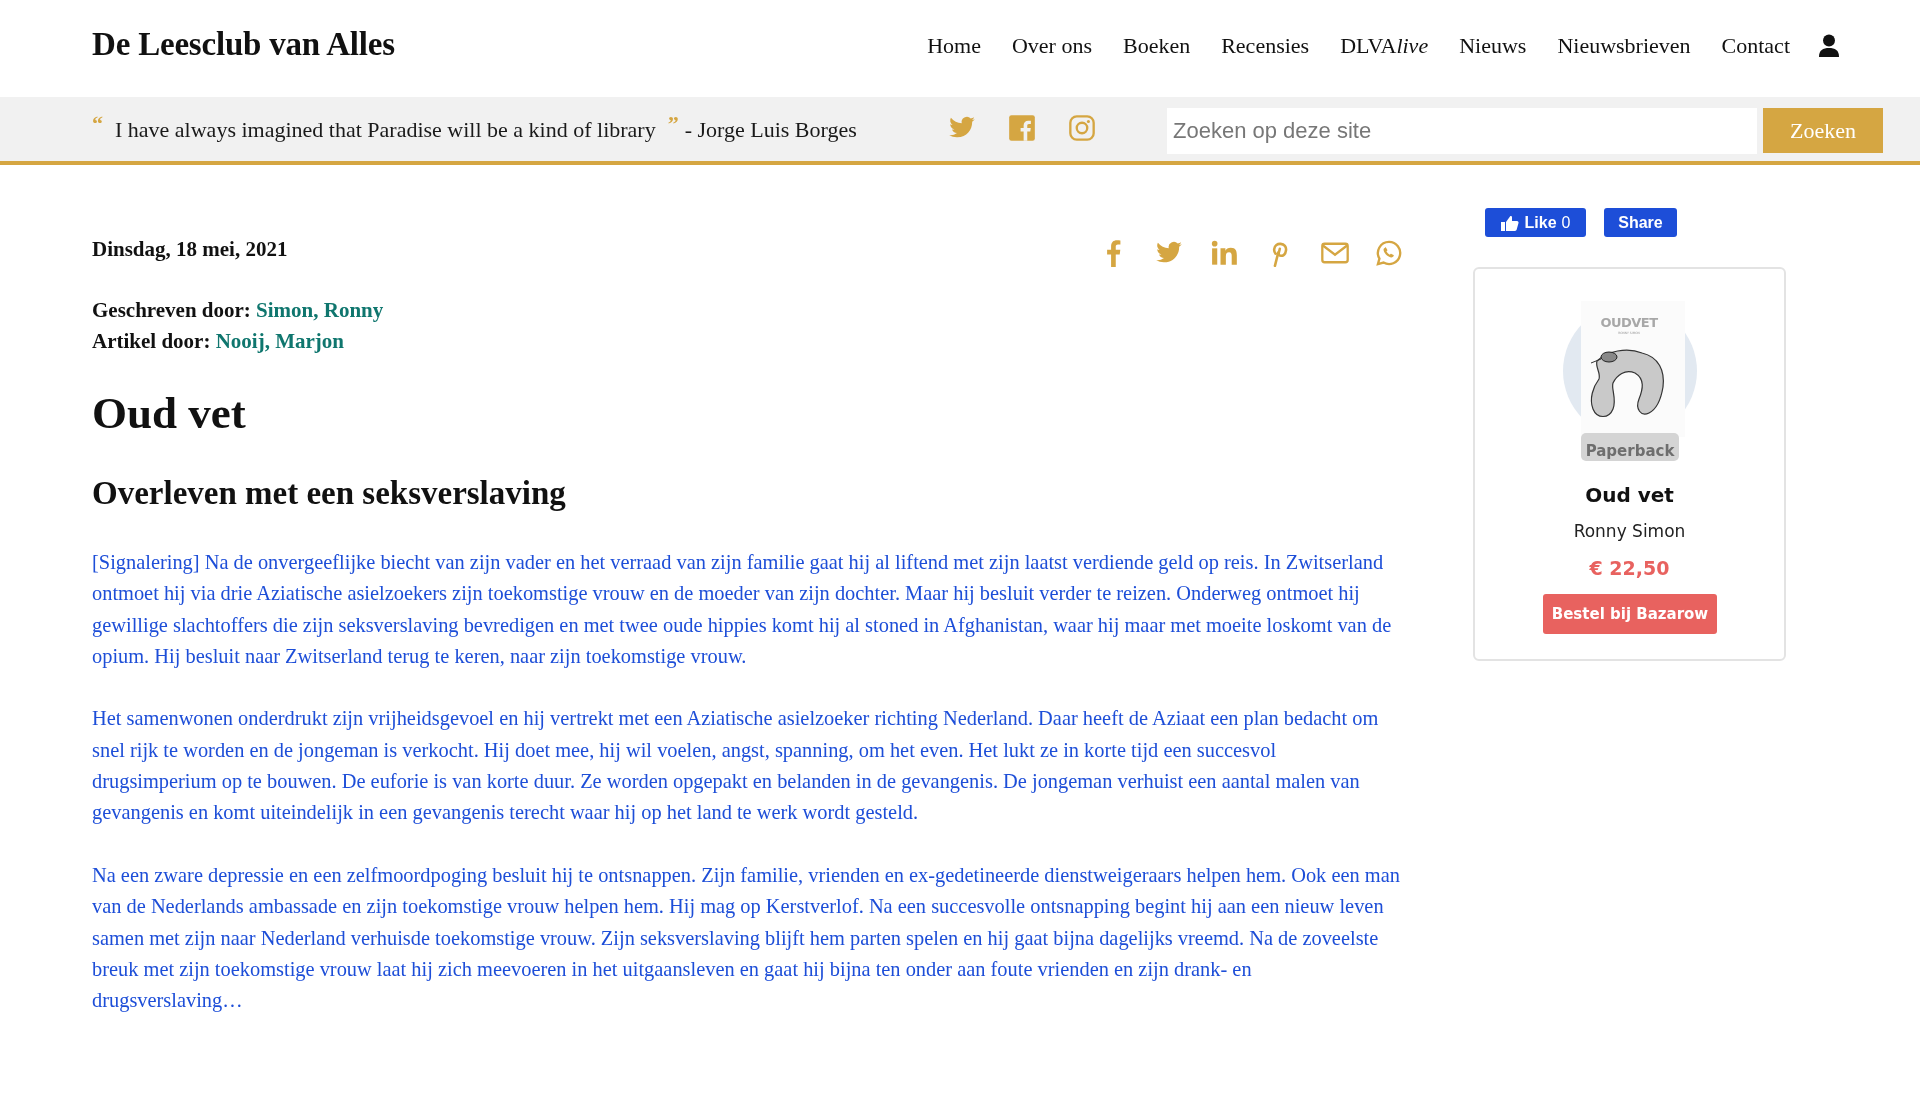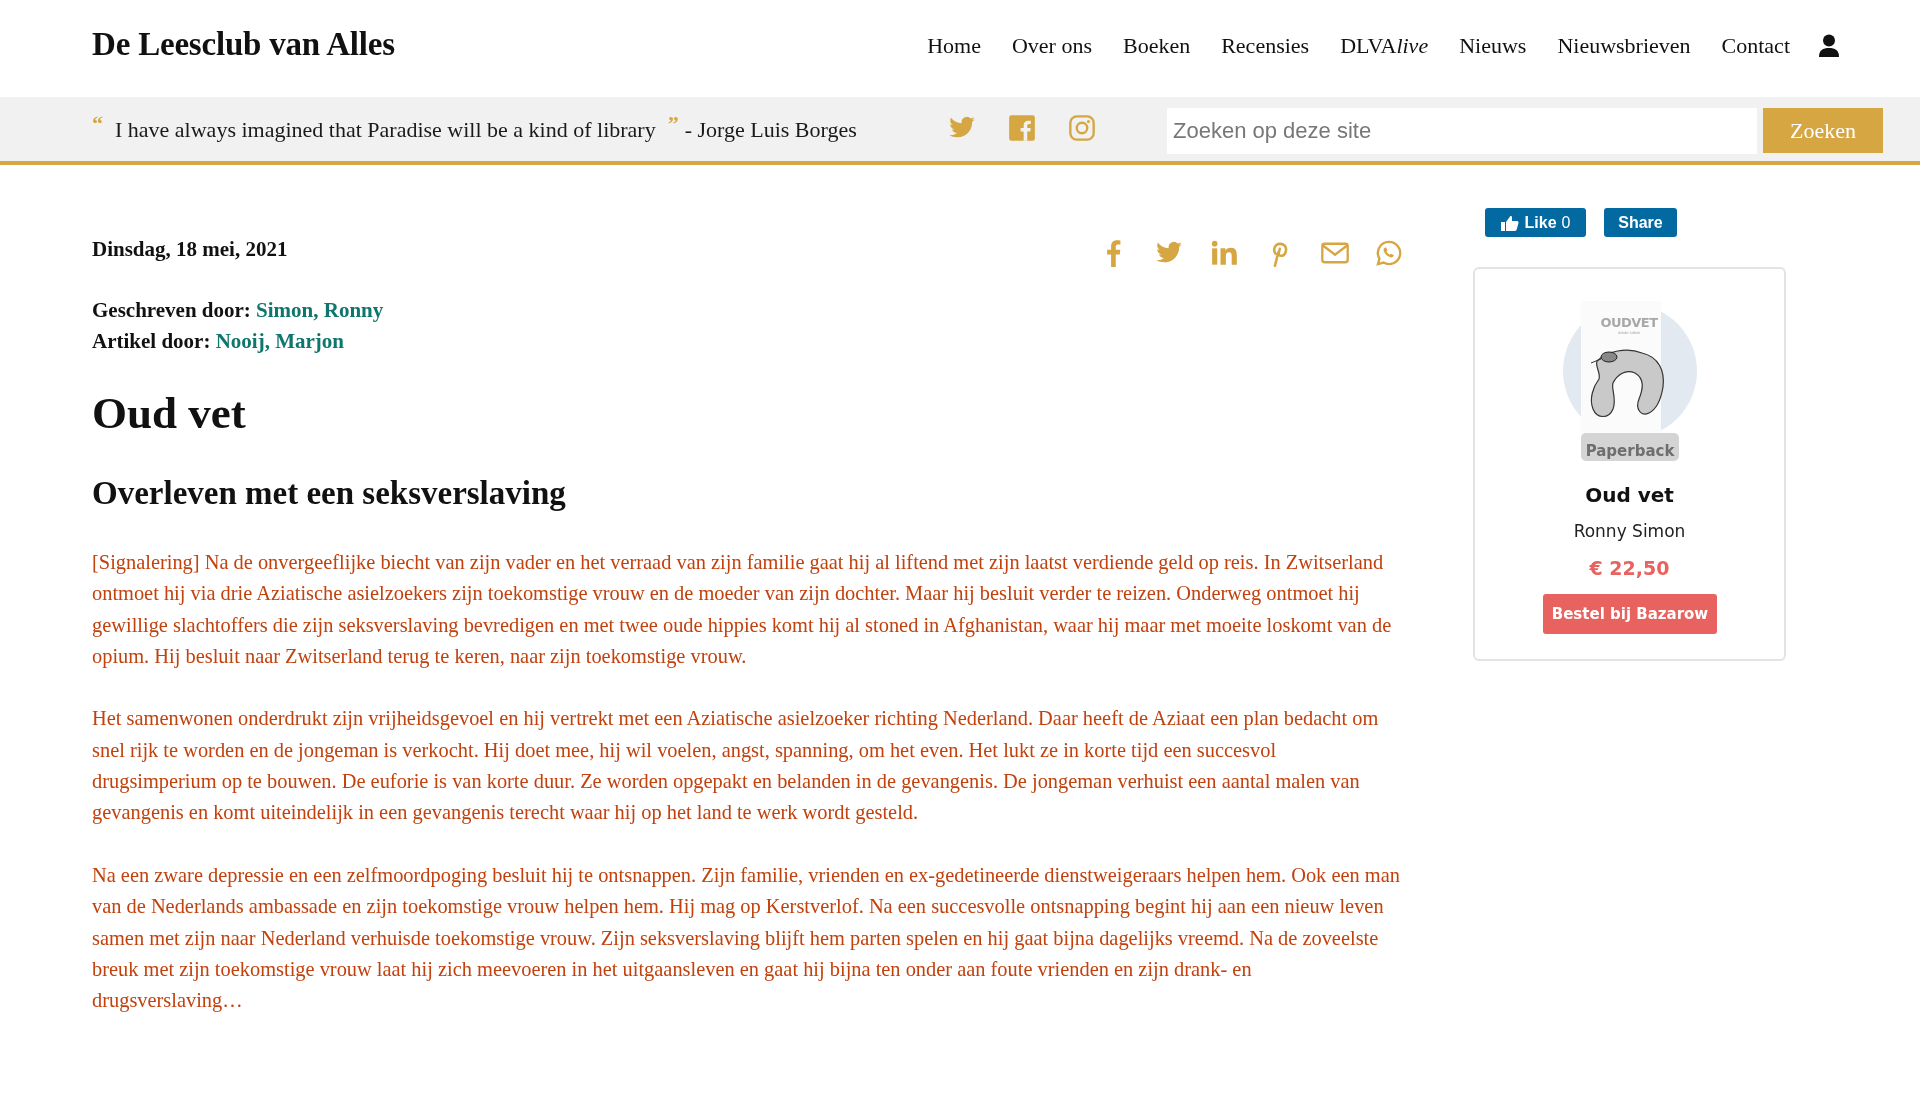--- a/index.html
+++ b/index.html
@@ -29,32 +29,32 @@
   
   .article { position: absolute; left: 92px; top: 169px; width: 1310px; }
   .date { position: absolute; left: 0; top: 68px; font-size: 21px; font-weight: bold; white-space: nowrap; }
   .share-icons { position: absolute; left: 1008px; top: 70px; display: flex; align-items: center; }
   .share-icons span { display: inline-block; width: 28px; height: 28px; margin-right: 27px; }
   .byline { position: absolute; left: 0; top: 126px; font-size: 21px; line-height: 31px; }
   .byline b { font-weight: bold; }
   .byline a { color: #0f766e; font-weight: bold; text-decoration: none; text-align: right; }
   .title { position: absolute; left: 0; top: 218px; font-size: 45px; font-weight: bold; white-space: nowrap; }
   .subtitle { position: absolute; left: 0; top: 306px; font-size: 33px; font-weight: bold; white-space: nowrap; }
-  .body { position: absolute; left: 0; top: 378px; width: 1310px; font-size: 20.4px; line-height: 31.3px; color: #c2410c; }
+  .body { position: absolute; left: 0; top: 378px; width: 1310px; font-size: 20.4px; line-height: 31.3px; color: #1d4ed8; }
   .body p { margin-bottom: 31.3px; }
 
   
-  .fb { position: absolute; top: 208px; display: flex; align-items: center; justify-content: center; height: 29px; border-radius: 3px; background: #0369a1; color: #fff; font-family: "Liberation Sans", sans-serif; font-size: 16px; font-weight: bold; }
+  .fb { position: absolute; top: 208px; display: flex; align-items: center; justify-content: center; height: 29px; border-radius: 3px; background: #1d4ed8; color: #fff; font-family: "Liberation Sans", sans-serif; font-size: 16px; font-weight: bold; }
   .fb-like { left: 1485px; width: 101px; }
   .fb-like .cnt { font-weight: normal; margin-left: 5px; }
   .fb-like svg { margin-right: 6px; }
   .fb-share { left: 1604px; width: 73px; }
   .card { position: absolute; left: 1473px; top: 267px; width: 313px; height: 394px; border: 2px solid #e3e3e3; border-radius: 6px; background: #fff; font-family: "DejaVu Sans", sans-serif; text-align: center; }
   .cover-wrap { position: absolute; left: 88px; top: 35px; width: 134px; height: 134px; border-radius: 50%; background: #e2e9f1; }
-  .cover { position: absolute; left: 106px; top: 32px; width: 80px; height: 136px; background: #fbfbfb; }
+  .cover { position: absolute; left: 106px; top: 32px; width: 104px; height: 136px; background: #fbfbfb; }
   .cover .ct { position: absolute; left: 0; top: 14px; width: 96px; text-align: center; font-size: 13px; font-weight: bold; color: #a8a8a8; letter-spacing: -0.5px; }
   .cover .ca { position: absolute; left: 0; top: 30px; width: 96px; text-align: center; font-size: 3px; color: #999; }
   .cover svg { position: absolute; left: 6px; top: 38px; }
   .format { position: absolute; left: 106px; top: 164px; width: 98px; height: 28px; background: #d4d4d4; border-radius: 5px; color: #6e6e6e; font-size: 15px; font-weight: bold; line-height: 36px; }
   .book-title { position: absolute; left: 0; top: 214px; width: 309px; font-size: 20px; font-weight: bold; color: #111; }
   .book-author { position: absolute; left: 0; top: 252px; width: 309px; font-size: 17px; color: #222; }
   .book-price { position: absolute; left: 0; top: 288px; width: 309px; font-size: 19px; font-weight: bold; color: #e8625f; }
   .order-btn { position: absolute; left: 68px; top: 325px; width: 174px; height: 40px; background: #e8625f; color: #fff; border: none; border-radius: 3px; font-family: "DejaVu Sans", sans-serif; font-size: 15px; font-weight: bold; cursor: pointer; }
 </style>
 </head>

